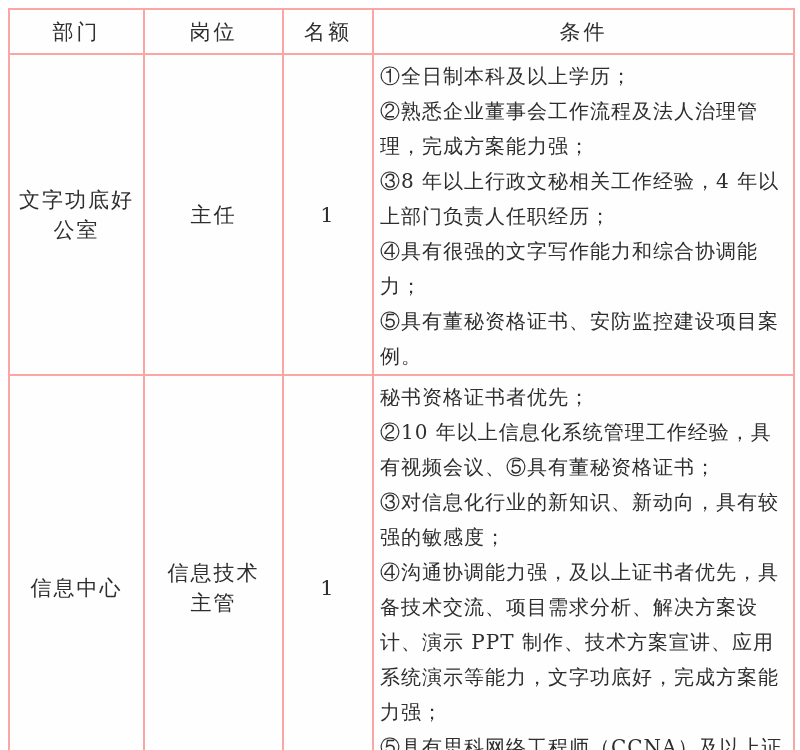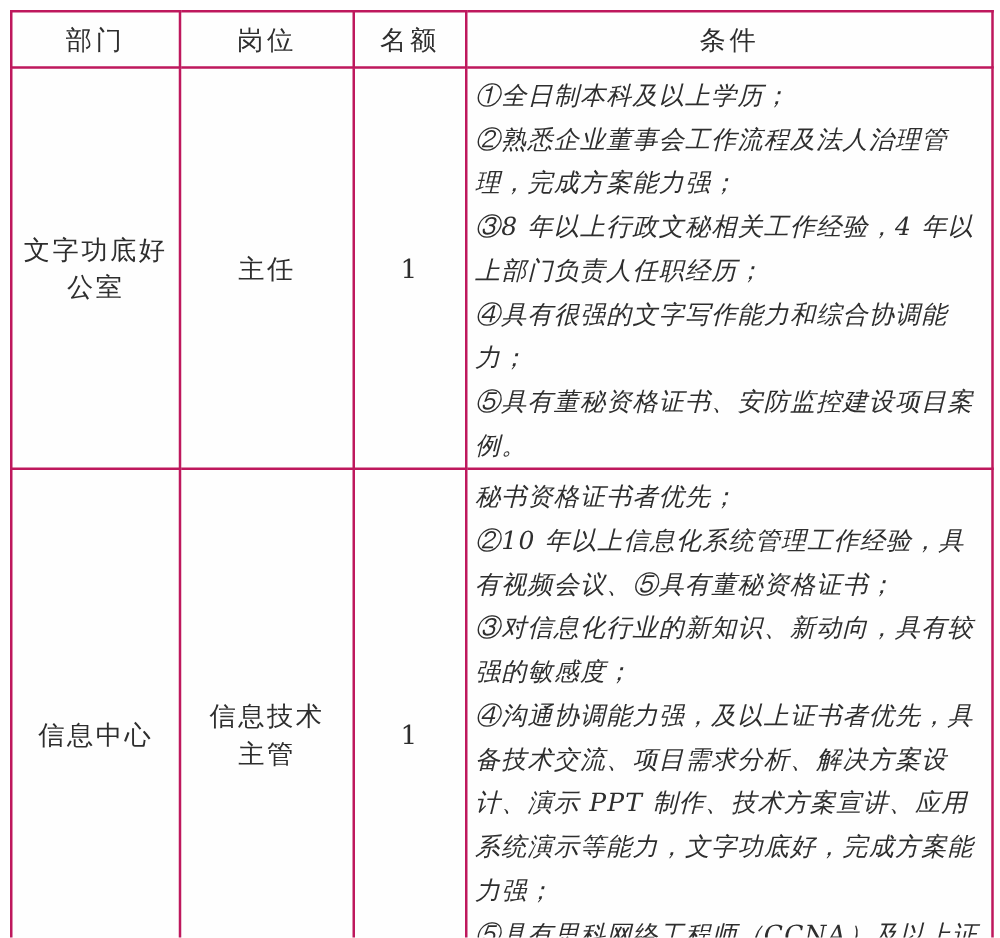--- a/index.html
+++ b/index.html
@@ -18,21 +18,21 @@
     overflow: hidden;
   }
   table.recruit-table {
     border-collapse: collapse;
     table-layout: fixed;
     margin: 8px 0 0 8px;
     width: 785px;
   }
   .recruit-table th,
   .recruit-table td {
-    border: 2px solid #be185d;
+    border: 2px solid #fca5a5;
     background: #fefefe;
     overflow: hidden;
     margin-top: 39px;
   }
   .recruit-table th {
     height: 41px;
     font-weight: normal;
     font-size: 21px;
     letter-spacing: 3px;
     text-align: center;
@@ -49,21 +49,21 @@
     white-space: pre-line;
   }
   td.conditions-cell {
     vertical-align: top;
     text-align: left;
     padding: 4px 3px 0 6px;
     font-size: 20px;
     line-height: 35px;
     letter-spacing: 1px;
   }
-  .cond-item { margin: 0; font-style: italic; }
+  .cond-item { margin: 0; }
 </style>
 </head>
 <body>
 
 <div class="page">
   <table class="recruit-table">
     <colgroup>
       <col style="width:135px">
       <col style="width:139px">
       <col style="width:90px">

